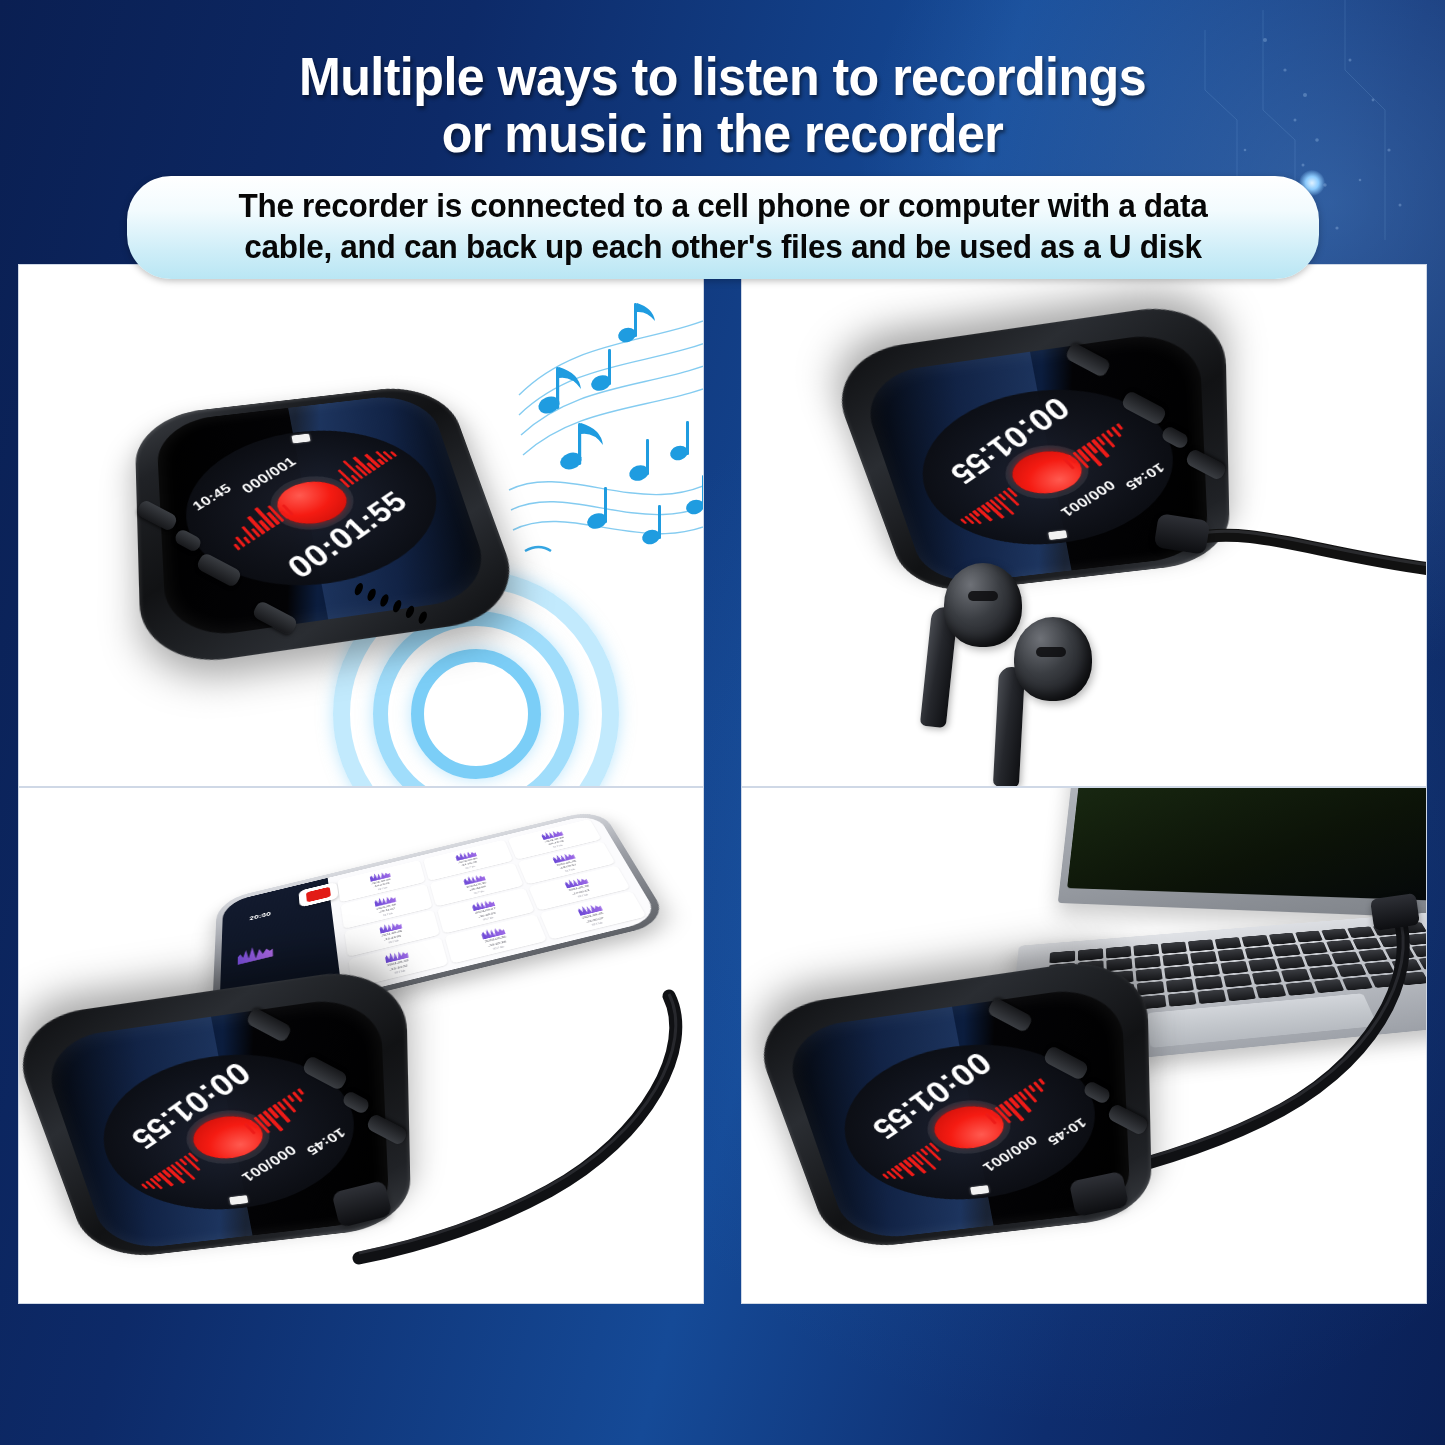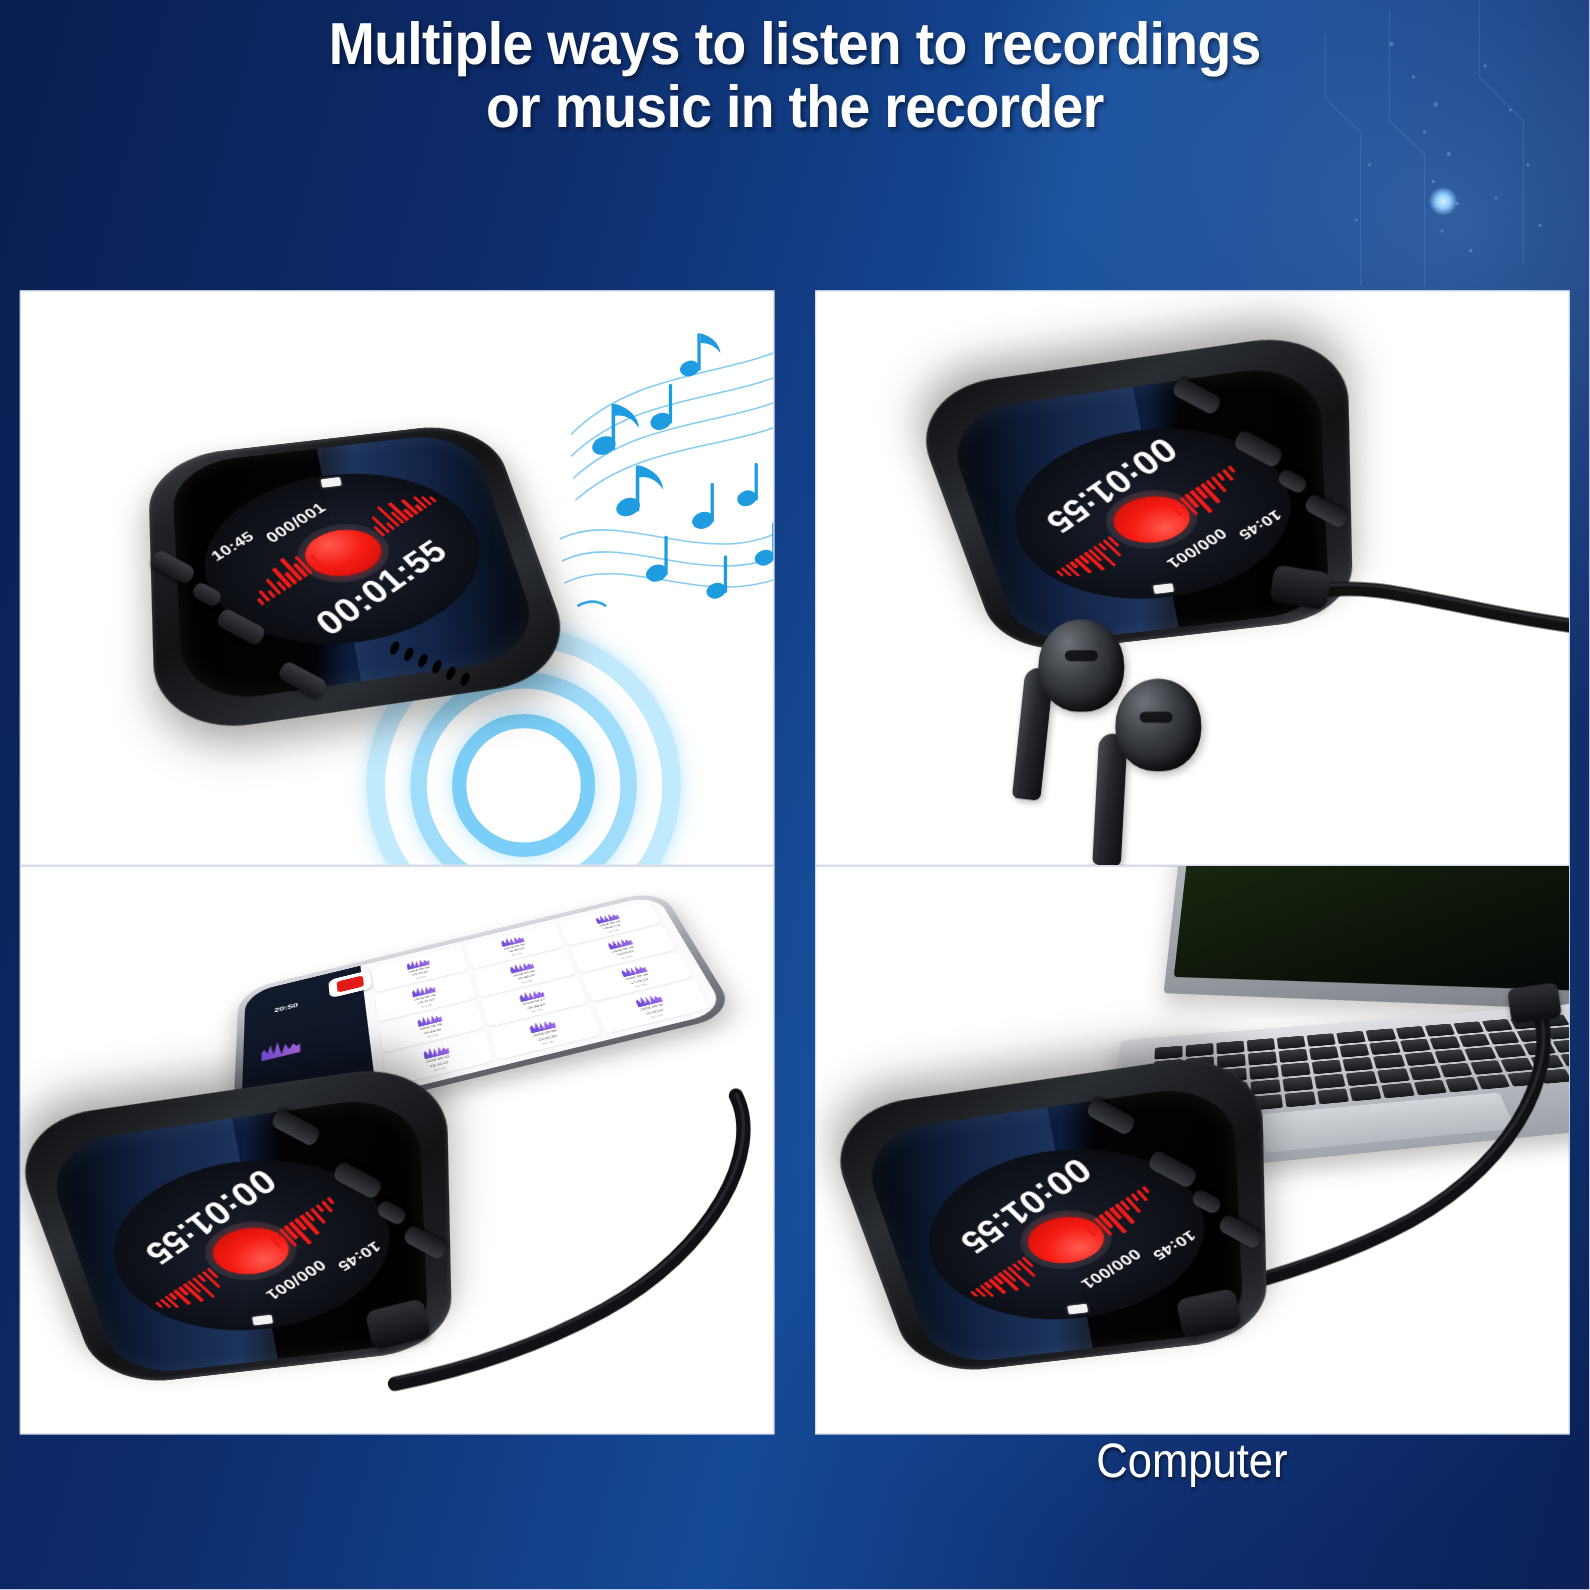--- a/index.html
+++ b/index.html
@@ -20,21 +20,21 @@
   .circuit {
     position: absolute; top: 0; right: 0; width: 300px; height: 270px;
     opacity: .55; pointer-events: none;
   }
   .hero-glow {
     position:absolute; top:170px; right:120px; width:26px; height:26px;
     border-radius:50%;
     background: radial-gradient(circle, #dff1ff 0%, #8ecdff 35%, rgba(100,180,255,0) 72%);
     pointer-events:none;
   }
-  .header { position: relative; z-index: 3; padding-top: 12px; }
+  .header { position: relative; z-index: 3; padding-top: 12px; margin-top: 36px; }
   .title {
     color: #ffffff; text-align: center;
     font-size: 54px; font-weight: bold; line-height: 1.06;
     letter-spacing: -0.6px;
     transform: scaleX(.93);
     text-shadow: 2px 3px 4px rgba(0,0,0,.45);
     padding: 0 40px;
   }
   .subtitle-box {
     margin: 14px auto 0; width: 1192px; padding: 10px 34px 12px;
@@ -288,20 +288,24 @@
       <path d="M200 0 L200 70 L240 110 L240 240"></path>
       <path d="M60 30 L60 90 L92 120 L92 260"></path>
     </g>
   </svg>
   <div class="hero-glow"></div>
 
   <div class="header">
     <div class="title">
       <div>Multiple ways to listen to recordings</div>
       <div>or music in the recorder</div>
+    </div>
+    <div class="subtitle-box">
+      <div class="subtitle">The recorder is connected to a cell phone or computer with a data</div>
+      <div class="subtitle">cable, and can back up each other's files and be used as a U disk</div>
     </div>
   </div>
 
   <div class="grid">
 
     <div class="cellwrap">
       <div class="panel p1">
 
         <svg class="notes" style="left:470px; top:10px; width:250px; height:300px;" viewBox="0 0 250 300">
           <g stroke="#6fc3ee" stroke-width="1.4" fill="none" opacity=".85">
@@ -766,19 +770,16 @@
             </div>
           </div>
           <div class="sbtn" style="left:0px; top:150px; width:40px; height:17px; transform:rotate(28deg);"></div>
           <div class="sbtn" style="left:38px; top:178px; width:26px; height:15px; transform:rotate(28deg);"></div>
           <div class="sbtn" style="left:60px; top:206px; width:44px; height:18px; transform:rotate(28deg);"></div>
           <div class="sbtn" style="left:116px; top:254px; width:44px; height:18px; transform:rotate(28deg);"></div>
         </div>
         <div class="plug" style="left:330px; top:388px; width:54px; height:36px; transform:rotate(-12deg); border-radius:9px;"></div>
 
       </div>
-      <div class="caption cap-center">
-        <span class="cap-inner">Computer</span>
-      </div>
     </div>
 
   </div>
 </div>
 
 </body></html>

